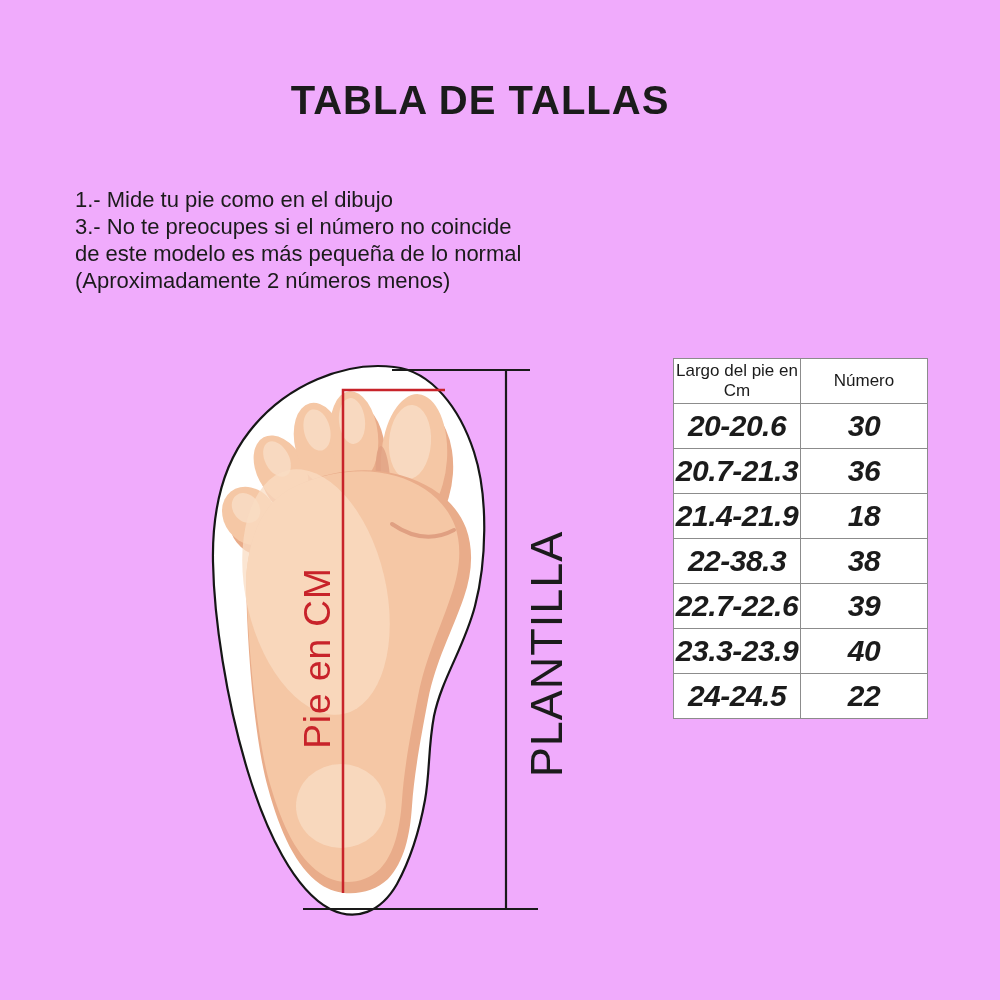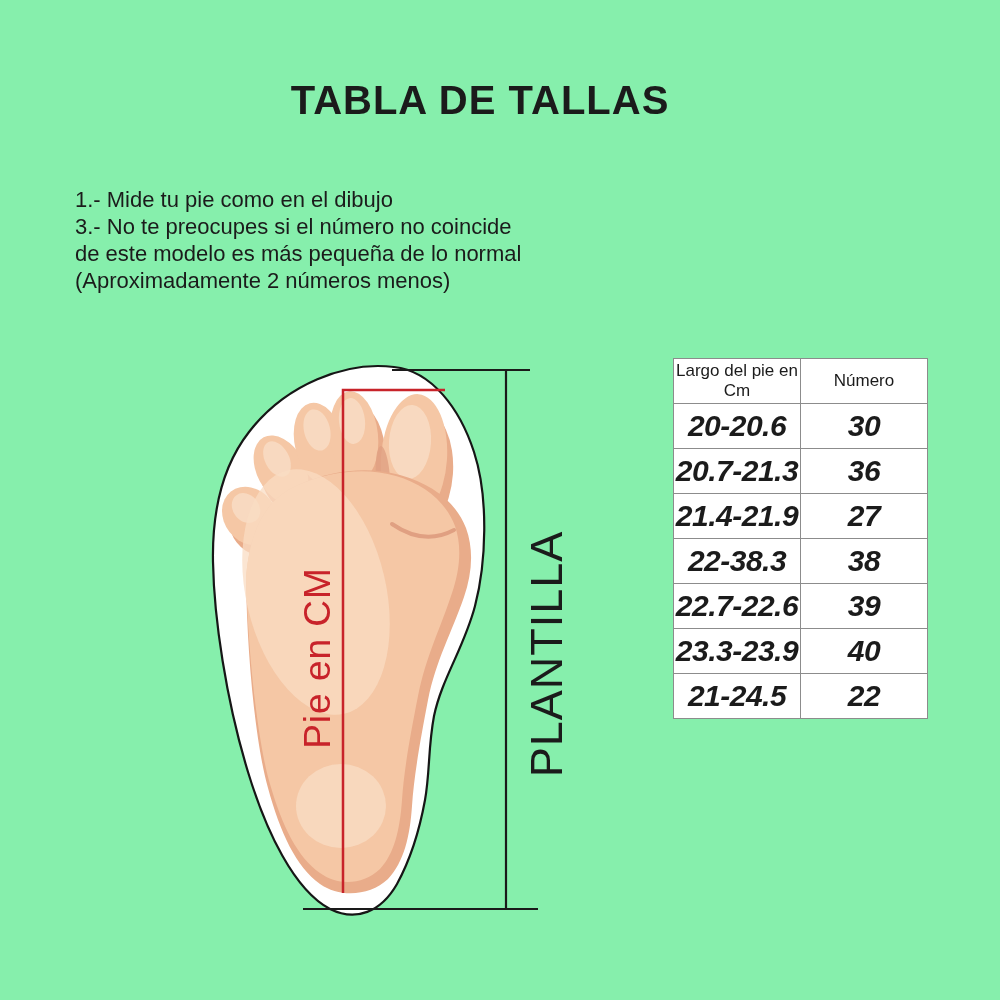--- a/index.html
+++ b/index.html
@@ -1,19 +1,19 @@
 <!DOCTYPE html>
 <html><head>
 <meta charset="utf-8">
 <style>
   html,body{margin:0;padding:0;background:#ffffff;}
   .page{
     position:relative;
     width:1000px;height:1000px;
-    background:#86efac;
+    background:#f0abfc;
     font-family:"Liberation Sans", sans-serif;
     color:#1b1b1b;
     overflow:hidden;
   }
   .page-title{
     position:absolute;
     left:0;top:78px;width:960px;
     margin:0;
     text-align:center;
     font-size:40px;
@@ -173,34 +173,34 @@
       <tr>
         <td>20-20.6</td>
         <td>30</td>
       </tr>
       <tr>
         <td>20.7-21.3</td>
         <td>36</td>
       </tr>
       <tr>
         <td>21.4-21.9</td>
-        <td>27</td>
+        <td>18</td>
       </tr>
       <tr>
         <td>22-38.3</td>
         <td>38</td>
       </tr>
       <tr>
         <td>22.7-22.6</td>
         <td>39</td>
       </tr>
       <tr>
         <td>23.3-23.9</td>
         <td>40</td>
       </tr>
       <tr>
-        <td>21-24.5</td>
+        <td>24-24.5</td>
         <td>22</td>
       </tr>
     </tbody>
   </table>
 
 </div>
 
 </body></html>

